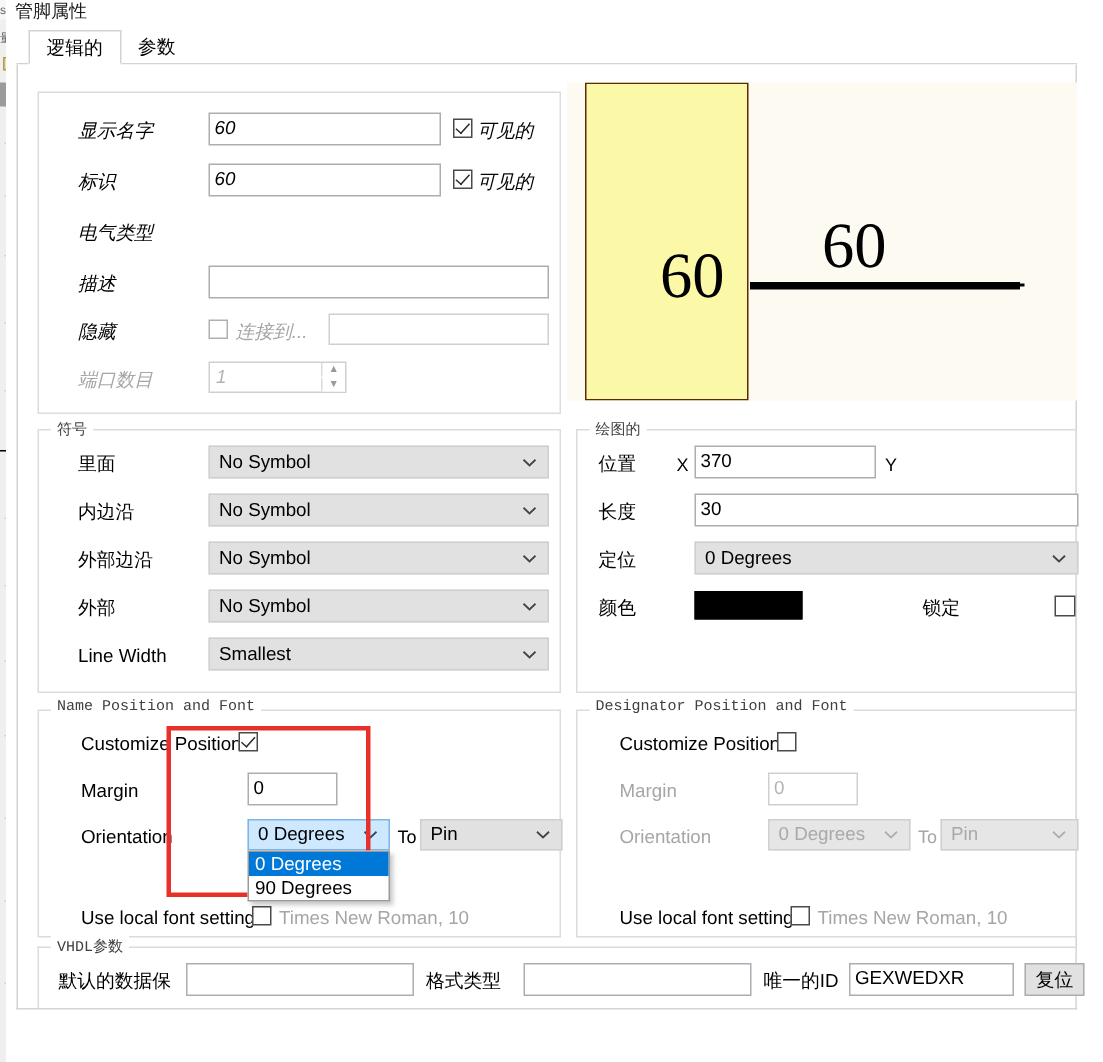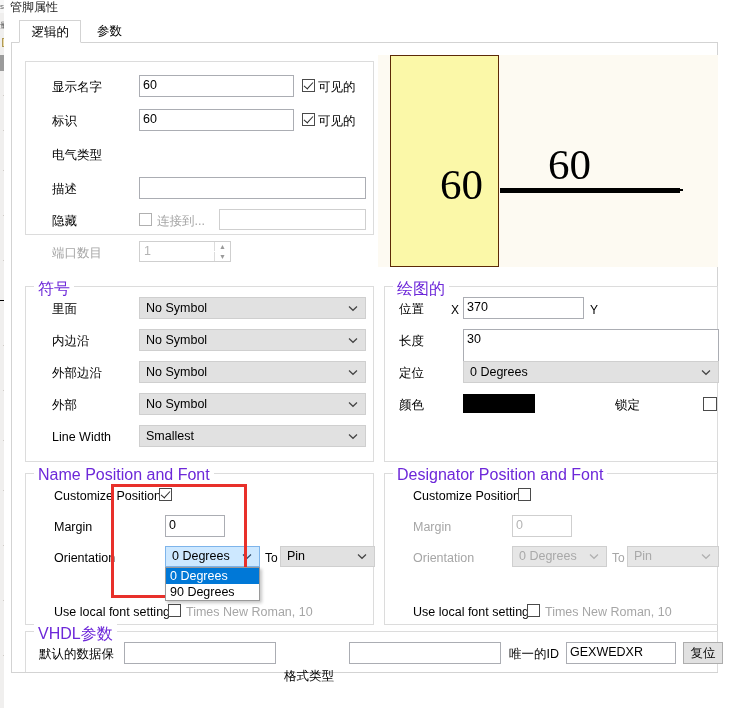--- a/index.html
+++ b/index.html
@@ -43,21 +43,20 @@
   }
   .titlebar .title {
     position: absolute; left: 6px; top: -1px;
     font-size: 12px; color: #1a1a1a; white-space: nowrap;
   }
 
   
   .tabstrip {
     position: absolute; left: 7px; top: 20px; width: 707px; height: 23px;
     border-bottom: 1px solid #d3d3d3;
-    text-align: right;
   }
   .tab {
     position: absolute; top: 0; height: 23px; line-height: 22px;
     padding: 0 11px; font-size: 12.5px; color: #000; cursor: default;
     white-space: nowrap;
   }
   .tab.active {
     background: #ffffff;
     border: 1px solid #d3d3d3; border-bottom: 1px solid #ffffff;
   }
@@ -70,21 +69,21 @@
   }
 
   
   .group {
     position: absolute;
     border: 1px solid #dcdcdc;
   }
   .group > .legend {
     position: absolute; top: -8px; left: 8px;
     background: #ffffff; padding: 0 4px;
-    font-size: 16px; color: #6d28d9; white-space: nowrap;
+    font-size: 10px; color: #404040; white-space: nowrap; font-family: Liberation Mono, monospace;
   }
 
   .lbl {
     position: absolute; font-size: 12.5px; color: #000;
     white-space: nowrap; line-height: 16px;
   }
   .lbl.dim { color: #a6a6a6; }
   .lbl.sm { font-size: 12px; }
 
   .tf {
@@ -227,21 +226,21 @@
       <div class="title">管脚属性</div>
     </div>
 
     <div class="tabstrip">
       <div class="tab active" style="left:8px;width:62px;">逻辑的</div>
       <div class="tab inactive" style="left:70px;width:52px;">参数</div>
     </div>
 
     <div class="panel">
 
-      <div class="group" style="left:13px; top:18px; width:349px; height:174px;">
+      <div class="group" style="left:13px; top:18px; width:349px; height:215px;font-style:italic;">
 
         <div class="lbl" style="left:26px; top:17px;">显示名字</div>
         <div class="tf" style="left:113px; top:13px; width:155px; height:22px;">60</div>
         <div class="chk checked" style="left:276px; top:17px;"></div>
         <div class="lbl" style="left:292px; top:17px;">可见的</div>
 
         <div class="lbl" style="left:26px; top:51px;">标识</div>
         <div class="tf" style="left:113px; top:47px; width:155px; height:22px;">60</div>
         <div class="chk checked" style="left:276px; top:51px;"></div>
         <div class="lbl" style="left:292px; top:51px;">可见的</div>
@@ -328,21 +327,21 @@
 
       <div class="group" style="left:372px; top:243px; width:334px; height:176px;">
         <div class="legend">绘图的</div>
 
         <div class="lbl" style="left:14px; top:14px;">位置</div>
         <div class="lbl sm" style="left:66px; top:15px;">X</div>
         <div class="tf" style="left:78px; top:10px; width:121px; height:22px;">370</div>
         <div class="lbl sm" style="left:205px; top:15px;">Y</div>
 
         <div class="lbl" style="left:14px; top:46px;">长度</div>
-        <div class="tf" style="left:78px; top:42px; width:256px; height:33px;">30</div>
+        <div class="tf" style="left:78px; top:42px; width:256px; height:22px;">30</div>
 
         <div class="lbl" style="left:14px; top:78px;">定位</div>
         <div class="combo" style="left:78px; top:74px; width:256px; height:22px; line-height:20px;">
           <span>0 Degrees</span>
           <span class="arrow">
             <svg width="10" height="7" viewBox="0 0 10 7">
                 <path d="M1 1.5 L5 5.3 L9 1.5" stroke="#444" stroke-width="1.2" fill="none"></path>
               </svg>
           </span>
         </div>
@@ -423,21 +422,21 @@
         <div class="chk" style="left:142px; top:130px;"></div>
         <div class="lbl dim" style="left:160px; top:130px;">Times New Roman, 10</div>
       </div>
 
       <div class="group" style="left:13px; top:588px; width:693px; height:41px; border-bottom:none;">
         <div class="legend">VHDL参数</div>
 
         <div class="lbl" style="left:13px; top:14px;">默认的数据保</div>
         <div class="tf" style="left:98px; top:10px; width:152px; height:22px;"></div>
 
-        <div class="lbl" style="left:258px; top:14px;margin-top:22px;">格式类型</div>
+        <div class="lbl" style="left:258px; top:14px;">格式类型</div>
         <div class="tf" style="left:323px; top:10px; width:152px; height:22px;"></div>
 
         <div class="lbl" style="left:483px; top:14px;">唯一的ID</div>
         <div class="tf" style="left:540px; top:10px; width:110px; height:22px;">GEXWEDXR</div>
 
         <div class="btn small" style="left:657px; top:10px; width:40px; height:22px;">复位</div>
       </div>
 
       <div class="redbox" style="left:99px; top:441px; width:136px; height:114px;"></div>
 

